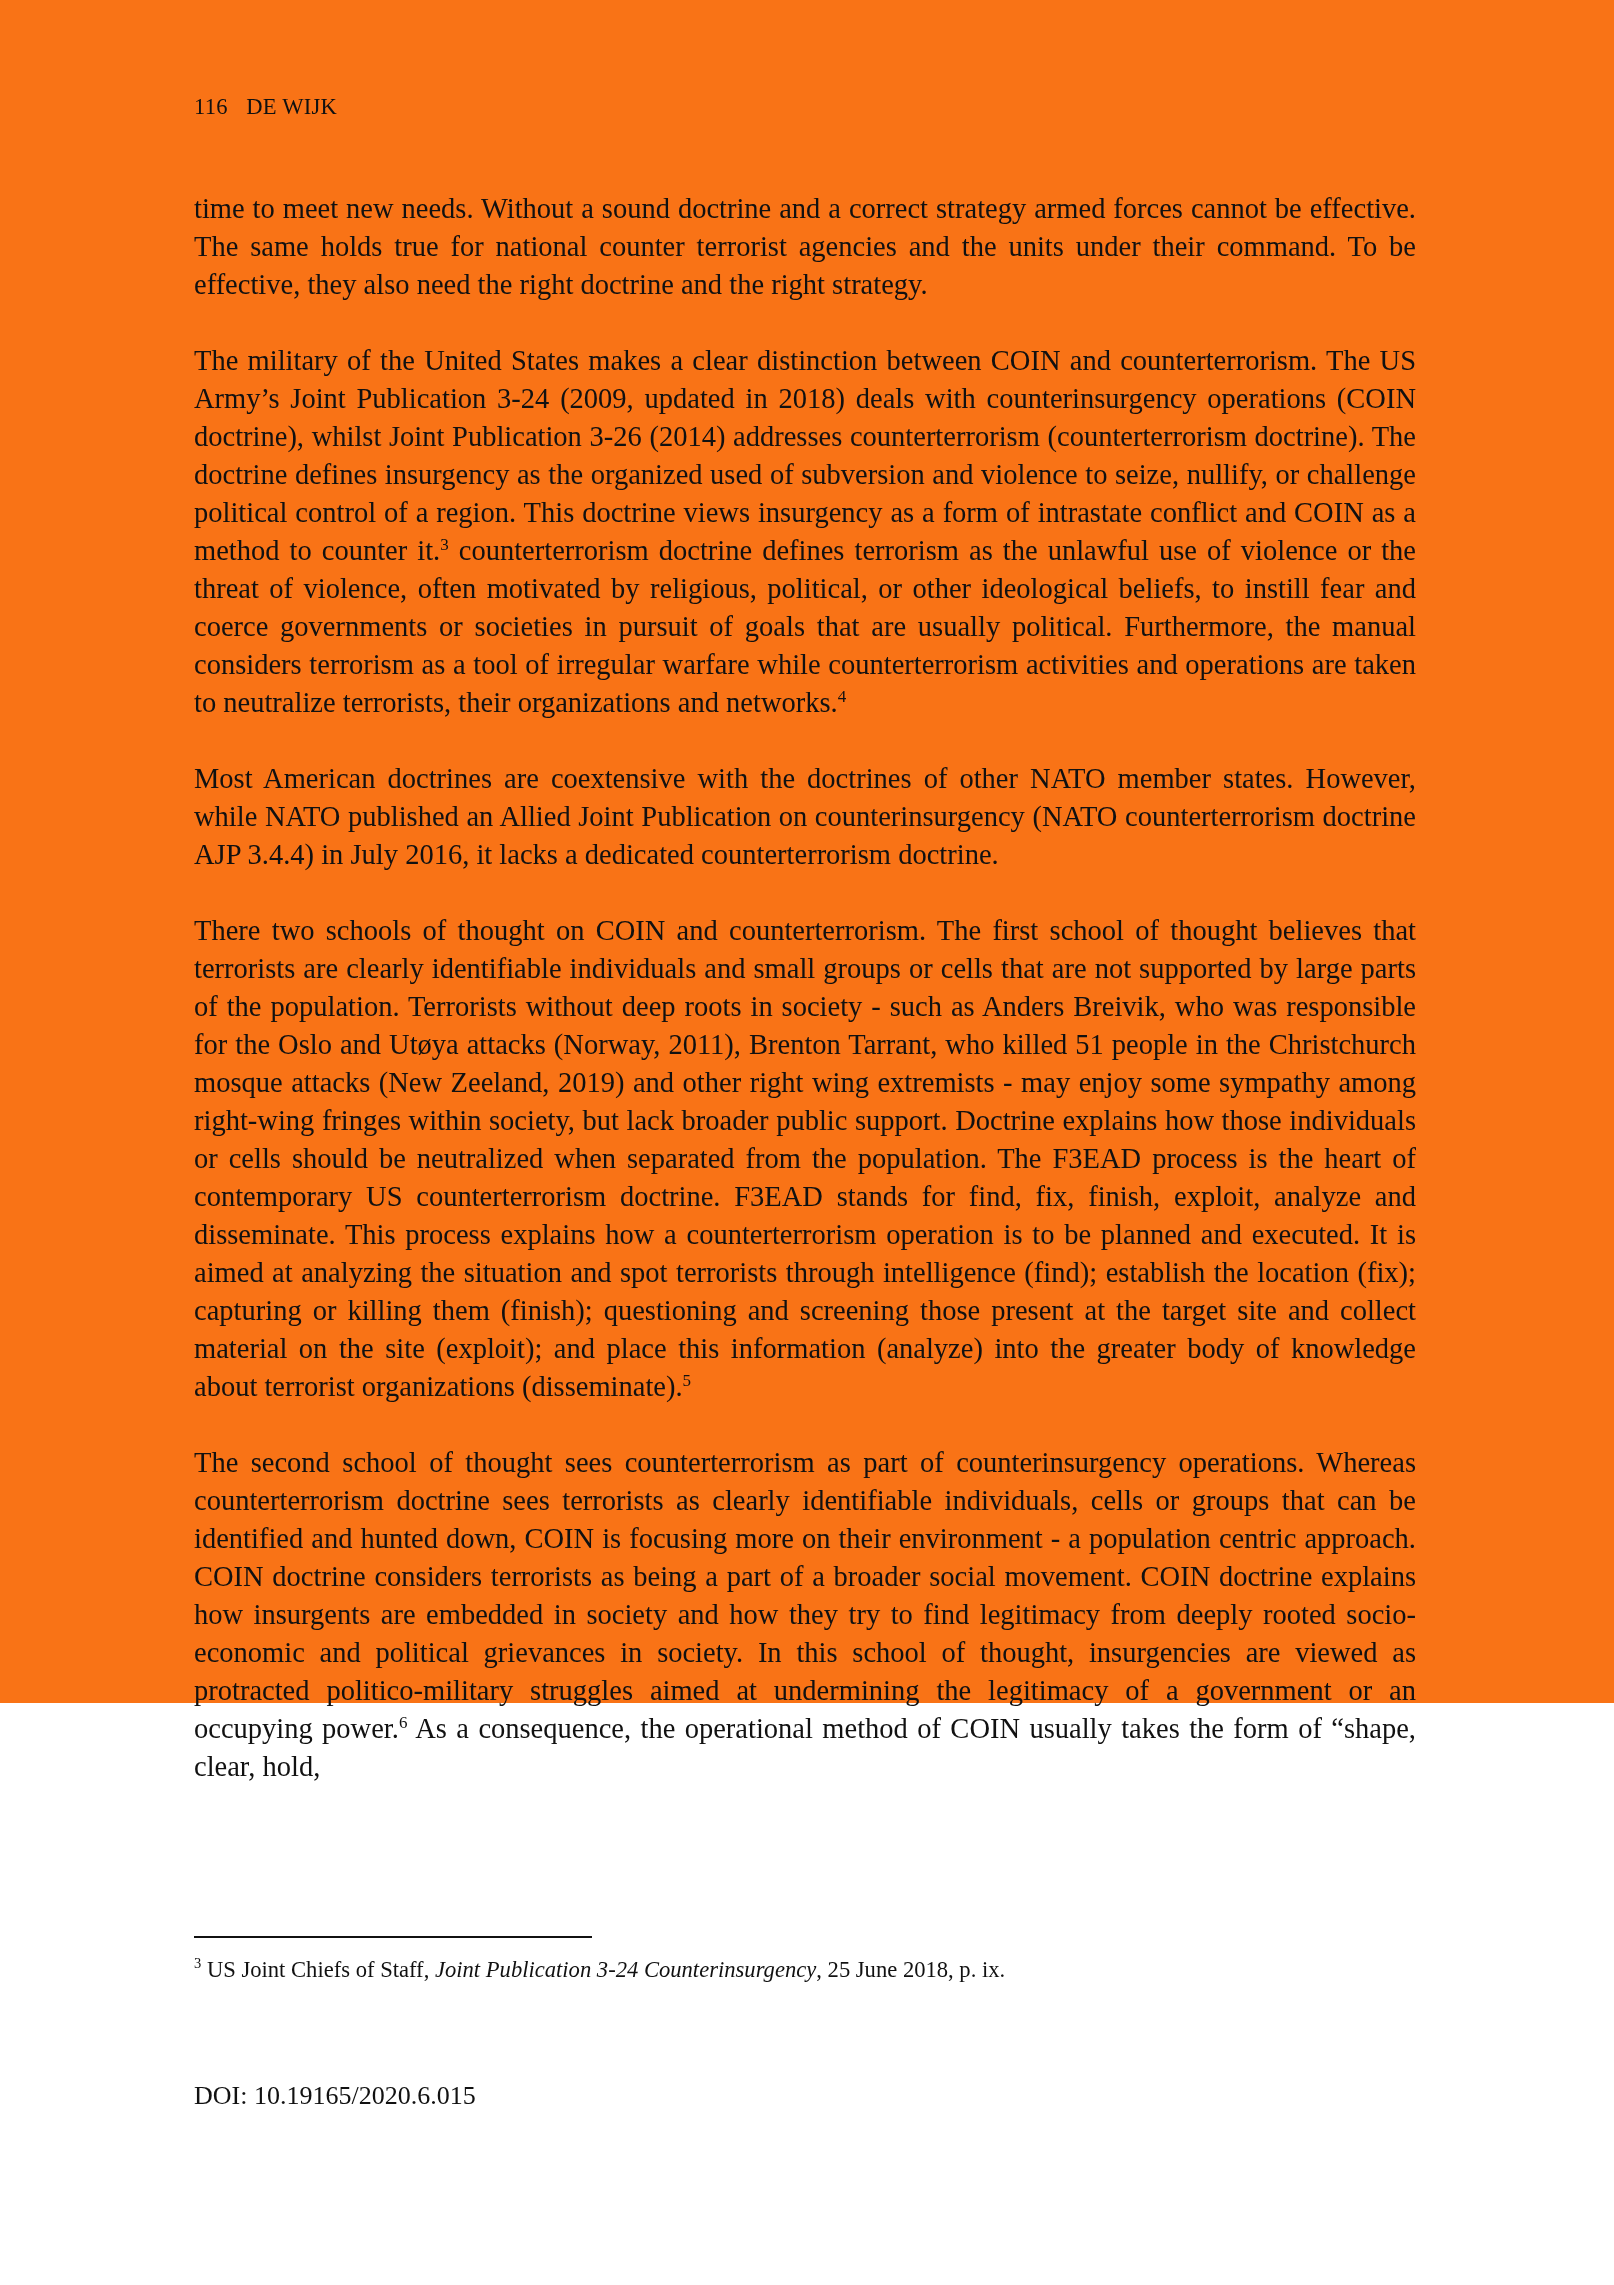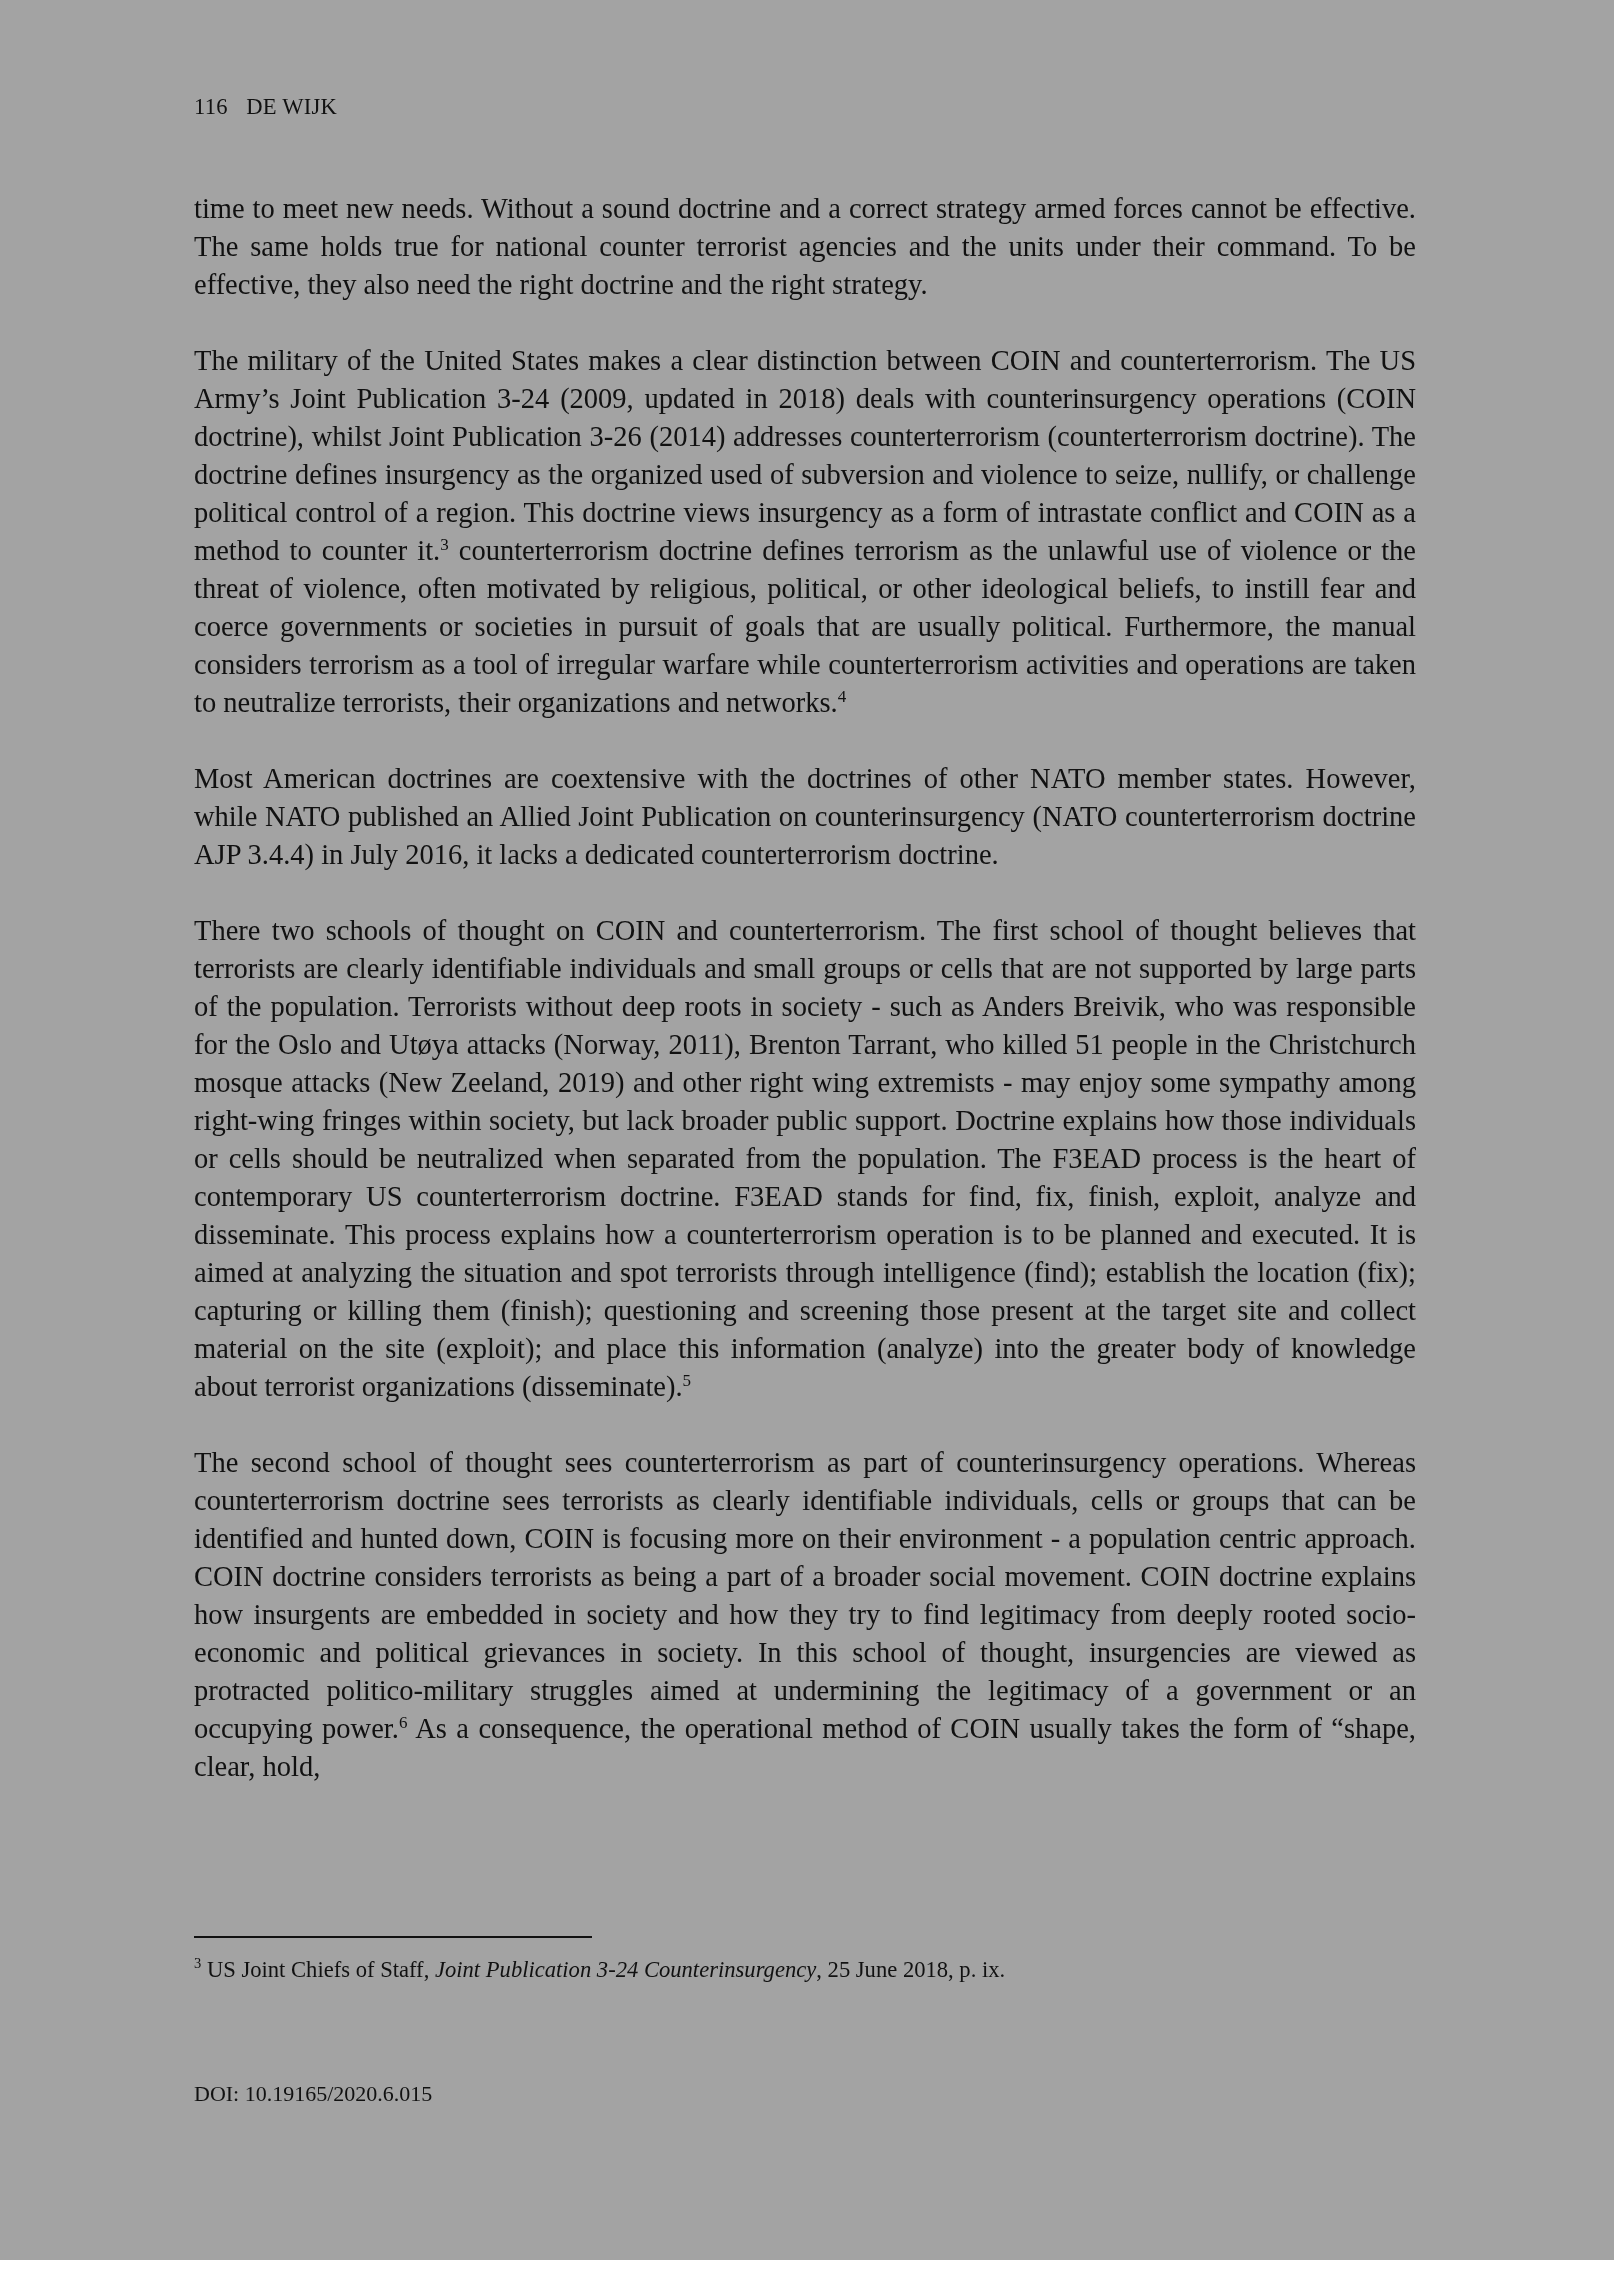--- a/index.html
+++ b/index.html
@@ -1,28 +1,28 @@
 <!DOCTYPE html>
 <html style="font-size:14.5px"><head>
 <meta charset="utf-8">
 <style>
   html, body { margin: 0; padding: 0; background: #ffffff; }
   body { width: 1615px; height: 2286px; position: relative; overflow: hidden;
          font-family: "Liberation Serif", "DejaVu Serif", serif; color: #111; }
-  .page { position: absolute; left: 0; top: 0; width: 1615px; height: 2260px; background: #a3a3a3; }
+  .page { position: absolute; left: 0; top: 0; width: 1615px; height: 1703px; background: #f97316; }
   .running-head { position: absolute; left: 194px; top: 94px; font-size: 22.6px; letter-spacing: 0.2px; }
   .running-head .num { margin-right: 12.7px; }
   .body { position: absolute; left: 194px; top: 190px; width: 1236px; }
   .para { margin: 0 14px 38px 0; font-size: 28.5px; line-height: 38px; text-align: justify; }
   sup { font-size: 17px; line-height: 0; vertical-align: super; }
   .rule { position: absolute; left: 194px; top: 1936px; width: 398px; height: 1.8px; background: #111; }
   .footnotes { position: absolute; left: 194px; top: 1956px; width: 1236px; }
   .fn { font-size: 22.6px; line-height: 28px; margin: 0; }
   .fn sup { font-size: 14.5px; }
-  .doi { position: absolute; left: 194px; top: 2081px; font-size: 22px; }
+  .doi { position: absolute; left: 194px; top: 2081px; font-size: 26px; }
 </style>
 </head>
 <body>
 
 <div class="page">
 
   <div class="running-head">
     <span class="num">116</span>
     <span>DE WIJK</span>
   </div>

